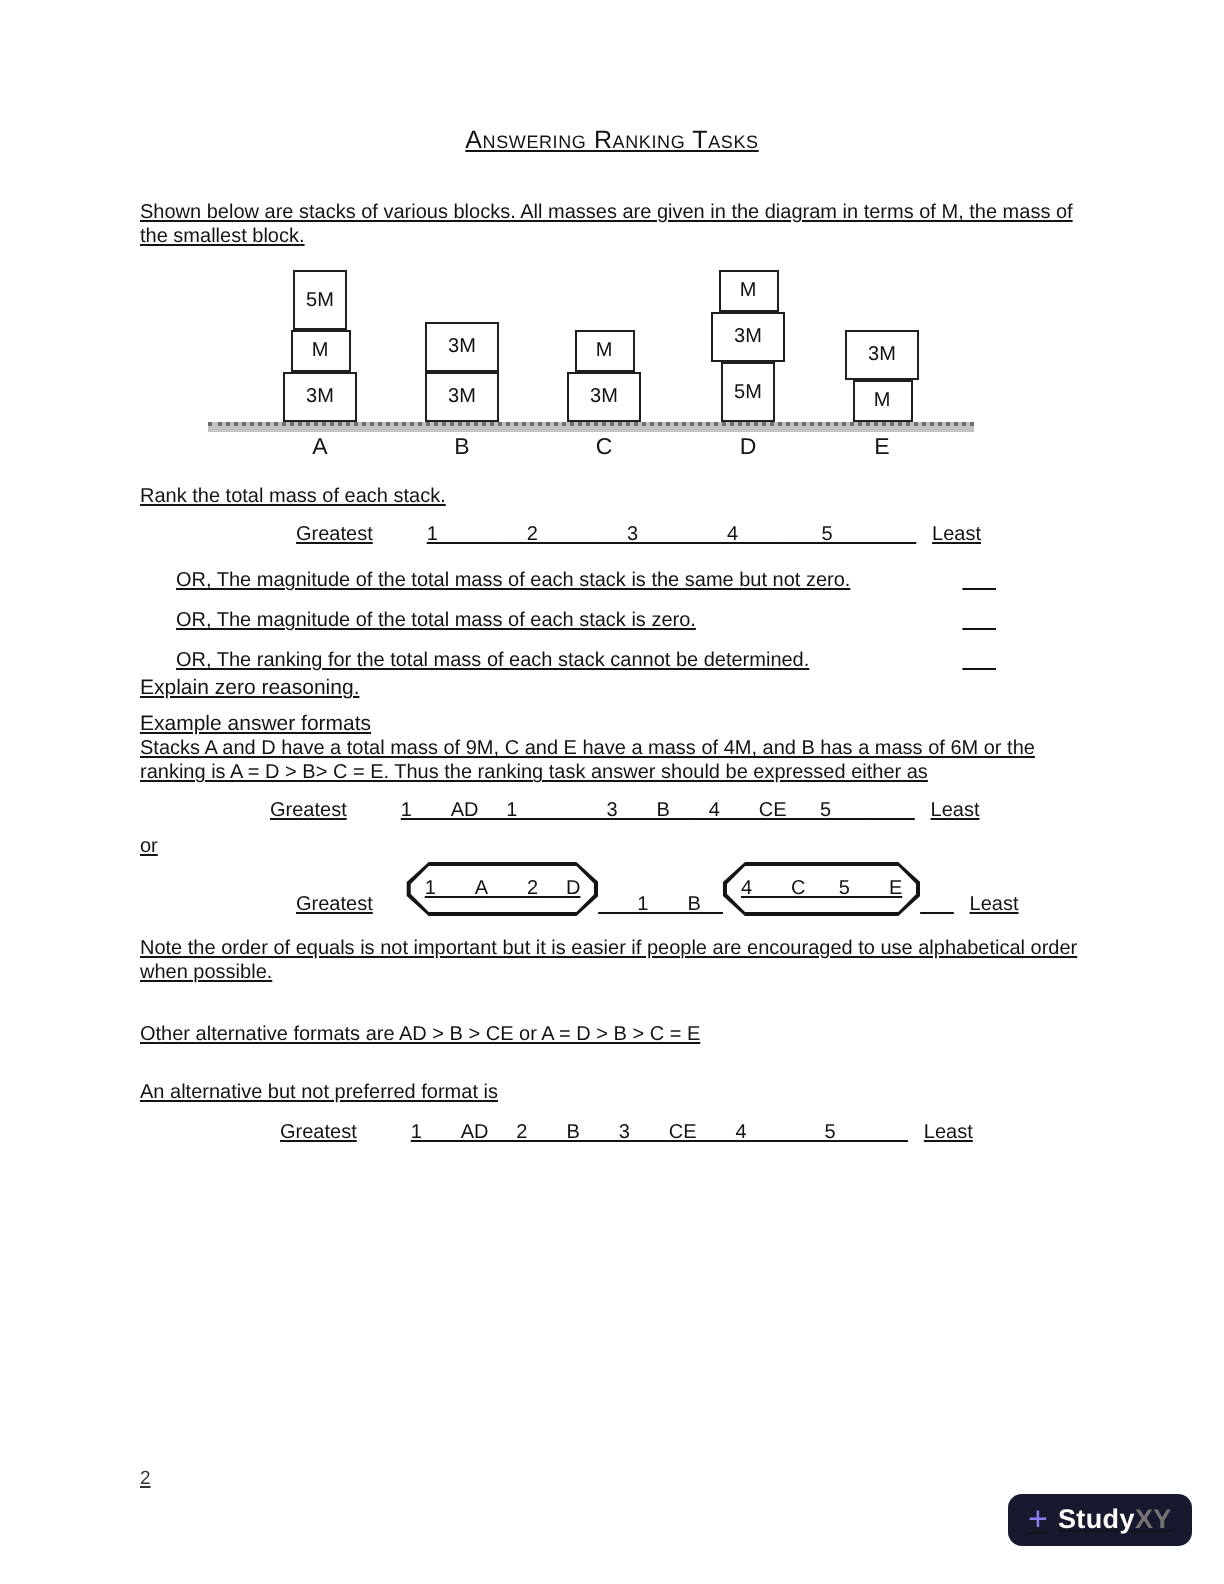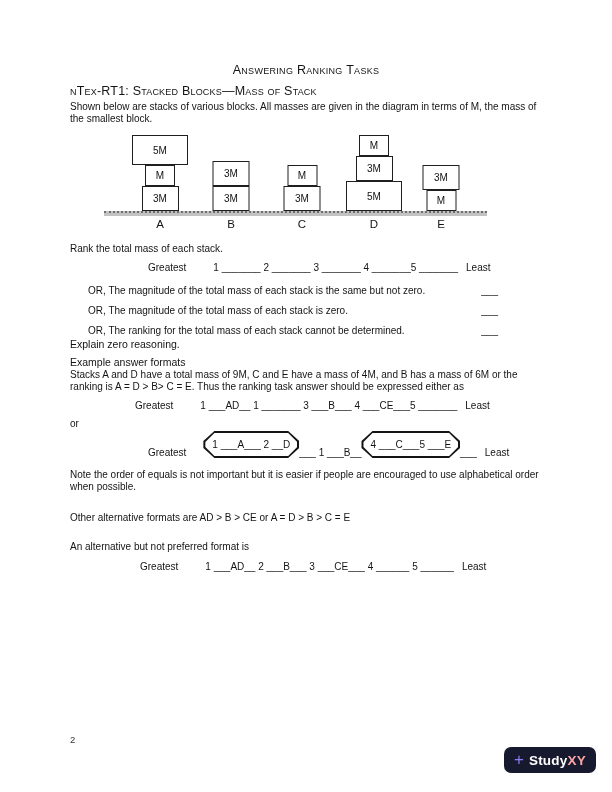--- a/index.html
+++ b/index.html
@@ -1,33 +1,33 @@
 <!DOCTYPE html>
 <html><head>
 <meta charset="utf-8">
 <style>
   html,body{margin:0;padding:0;background:#e8e8e8;}
   .page{
     position:relative;width:612px;height:792px;margin:0 auto;background:#ffffff;
     font-family:"Liberation Sans",sans-serif;color:#141414;overflow:hidden;
   }
-  .abs{position:absolute;}
+  .abs{position:absolute;text-decoration:underline;}
   .smallcaps{font-variant:small-caps;}
   .title{left:0;right:0;top:63px;text-align:center;font-size:12.5px;letter-spacing:.3px;}
   .task-heading{left:70px;top:84px;font-size:12.5px;letter-spacing:.2px;}
   .para{font-size:10px;line-height:12.2px;}
   .intro{left:70px;top:101px;width:480px;}
 
   
   .ground{left:104px;top:211px;width:383px;height:5px;background:#c2c2c2;border-top:2px dotted #6e6e6e;box-sizing:border-box;}
   .stack{position:absolute;display:flex;flex-direction:column;align-items:center;transform:translateX(-50%);}
   .blk{box-sizing:border-box;border:1.4px solid #1f1f1f;background:#fff;display:flex;align-items:center;justify-content:center;font-size:10px;color:#111;}
   .blk.s{width:30px;height:21px;}
   .blk.m{width:37px;height:25px;}
-  .blk.l{width:56px;height:30px;}
+  .blk.l{width:27px;height:30px;}
   .stack-label{position:absolute;top:218px;transform:translateX(-50%);font-size:11.5px;}
 
   
   .rowline{font-size:10px;white-space:nowrap;display:flex;align-items:flex-end;}
   .gap-a{margin-left:27px;}
   .gap-b{margin-left:8px;}
   .or-line{left:88px;width:410px;display:flex;justify-content:space-between;font-size:10px;}
   .oct-row{left:148px;top:428px;height:30px;}
   .oct{position:relative;padding:8px 9px;}
   .oct::before{content:"";position:absolute;inset:0;background:#141414;
@@ -43,21 +43,20 @@
   .brand .plus{font-size:17px;font-weight:400;line-height:1;margin-top:-2px;}
   .brand .b1{font-size:13.5px;font-weight:700;letter-spacing:.2px;}
   .brand .b2{font-size:13.5px;font-weight:700;letter-spacing:.2px;}
 </style>
 </head>
 <body>
 
 <div class="page">
 
   <div class="abs title smallcaps">Answering Ranking Tasks</div>
-  <div class="abs task-heading smallcaps">nTex-RT1: Stacked Blocks—Mass of Stack</div>
   <div class="abs para intro">Shown below are stacks of various blocks. All masses are given in the diagram in terms of M, the mass of the smallest block.</div>
 
   <div>
     <div class="abs ground"></div>
 
     <div class="stack" style="left:160px;top:135px;">
       <div class="blk l">5M</div>
       <div class="blk s">M</div>
       <div class="blk m">3M</div>
     </div>
@@ -143,17 +142,17 @@
     <span>Greatest</span>
     <span class="gap-a">1 ___AD__ 2 ___B___ 3 ___CE___ 4 ______ 5 ______</span>
     <span class="gap-b">Least</span>
   </div>
 
   <div class="abs pagenum">2</div>
 
   <div class="abs brand" style="background: rgb(23, 26, 46);">
     <span class="plus" style="color: rgb(139, 123, 244);">+</span>
     <span>
-      <span class="b1" style="color: rgb(255, 255, 255);">Study</span><span class="b2" style="color: #fca5a5;">XY</span>
+      <span class="b1" style="color: rgb(255, 255, 255);">Study</span><span class="b2" style="color: #737373;">XY</span>
     </span>
   </div>
 
 </div>
 
 </body></html>

